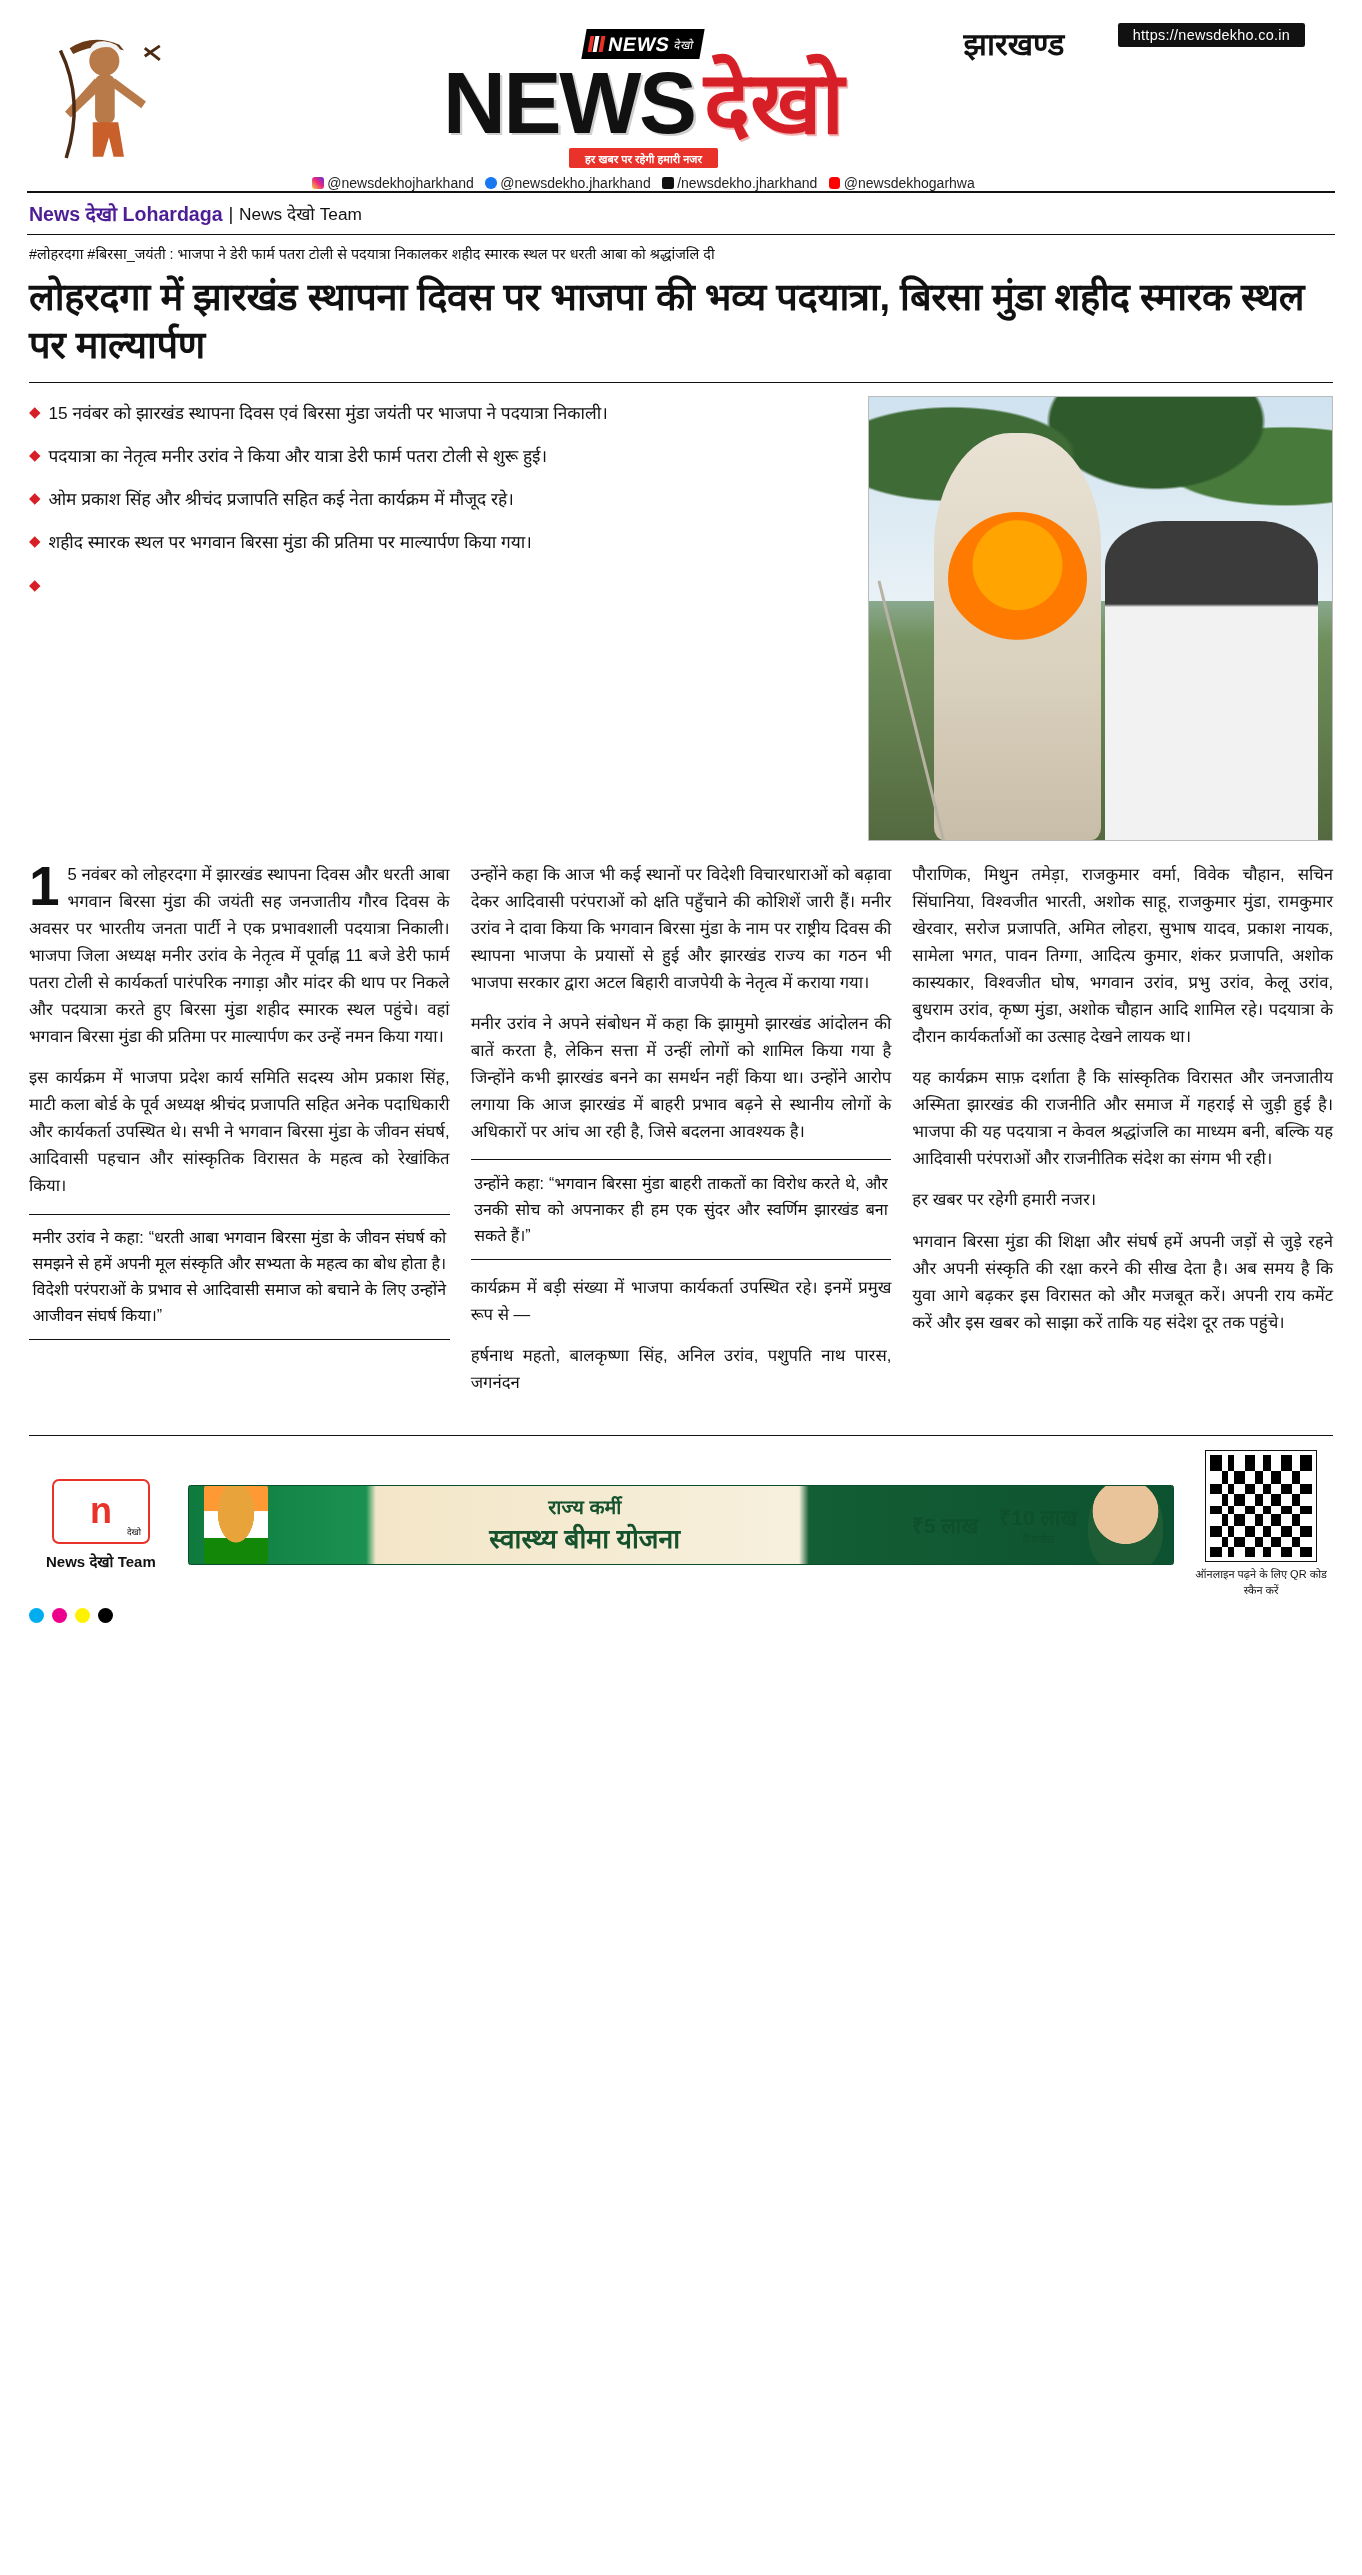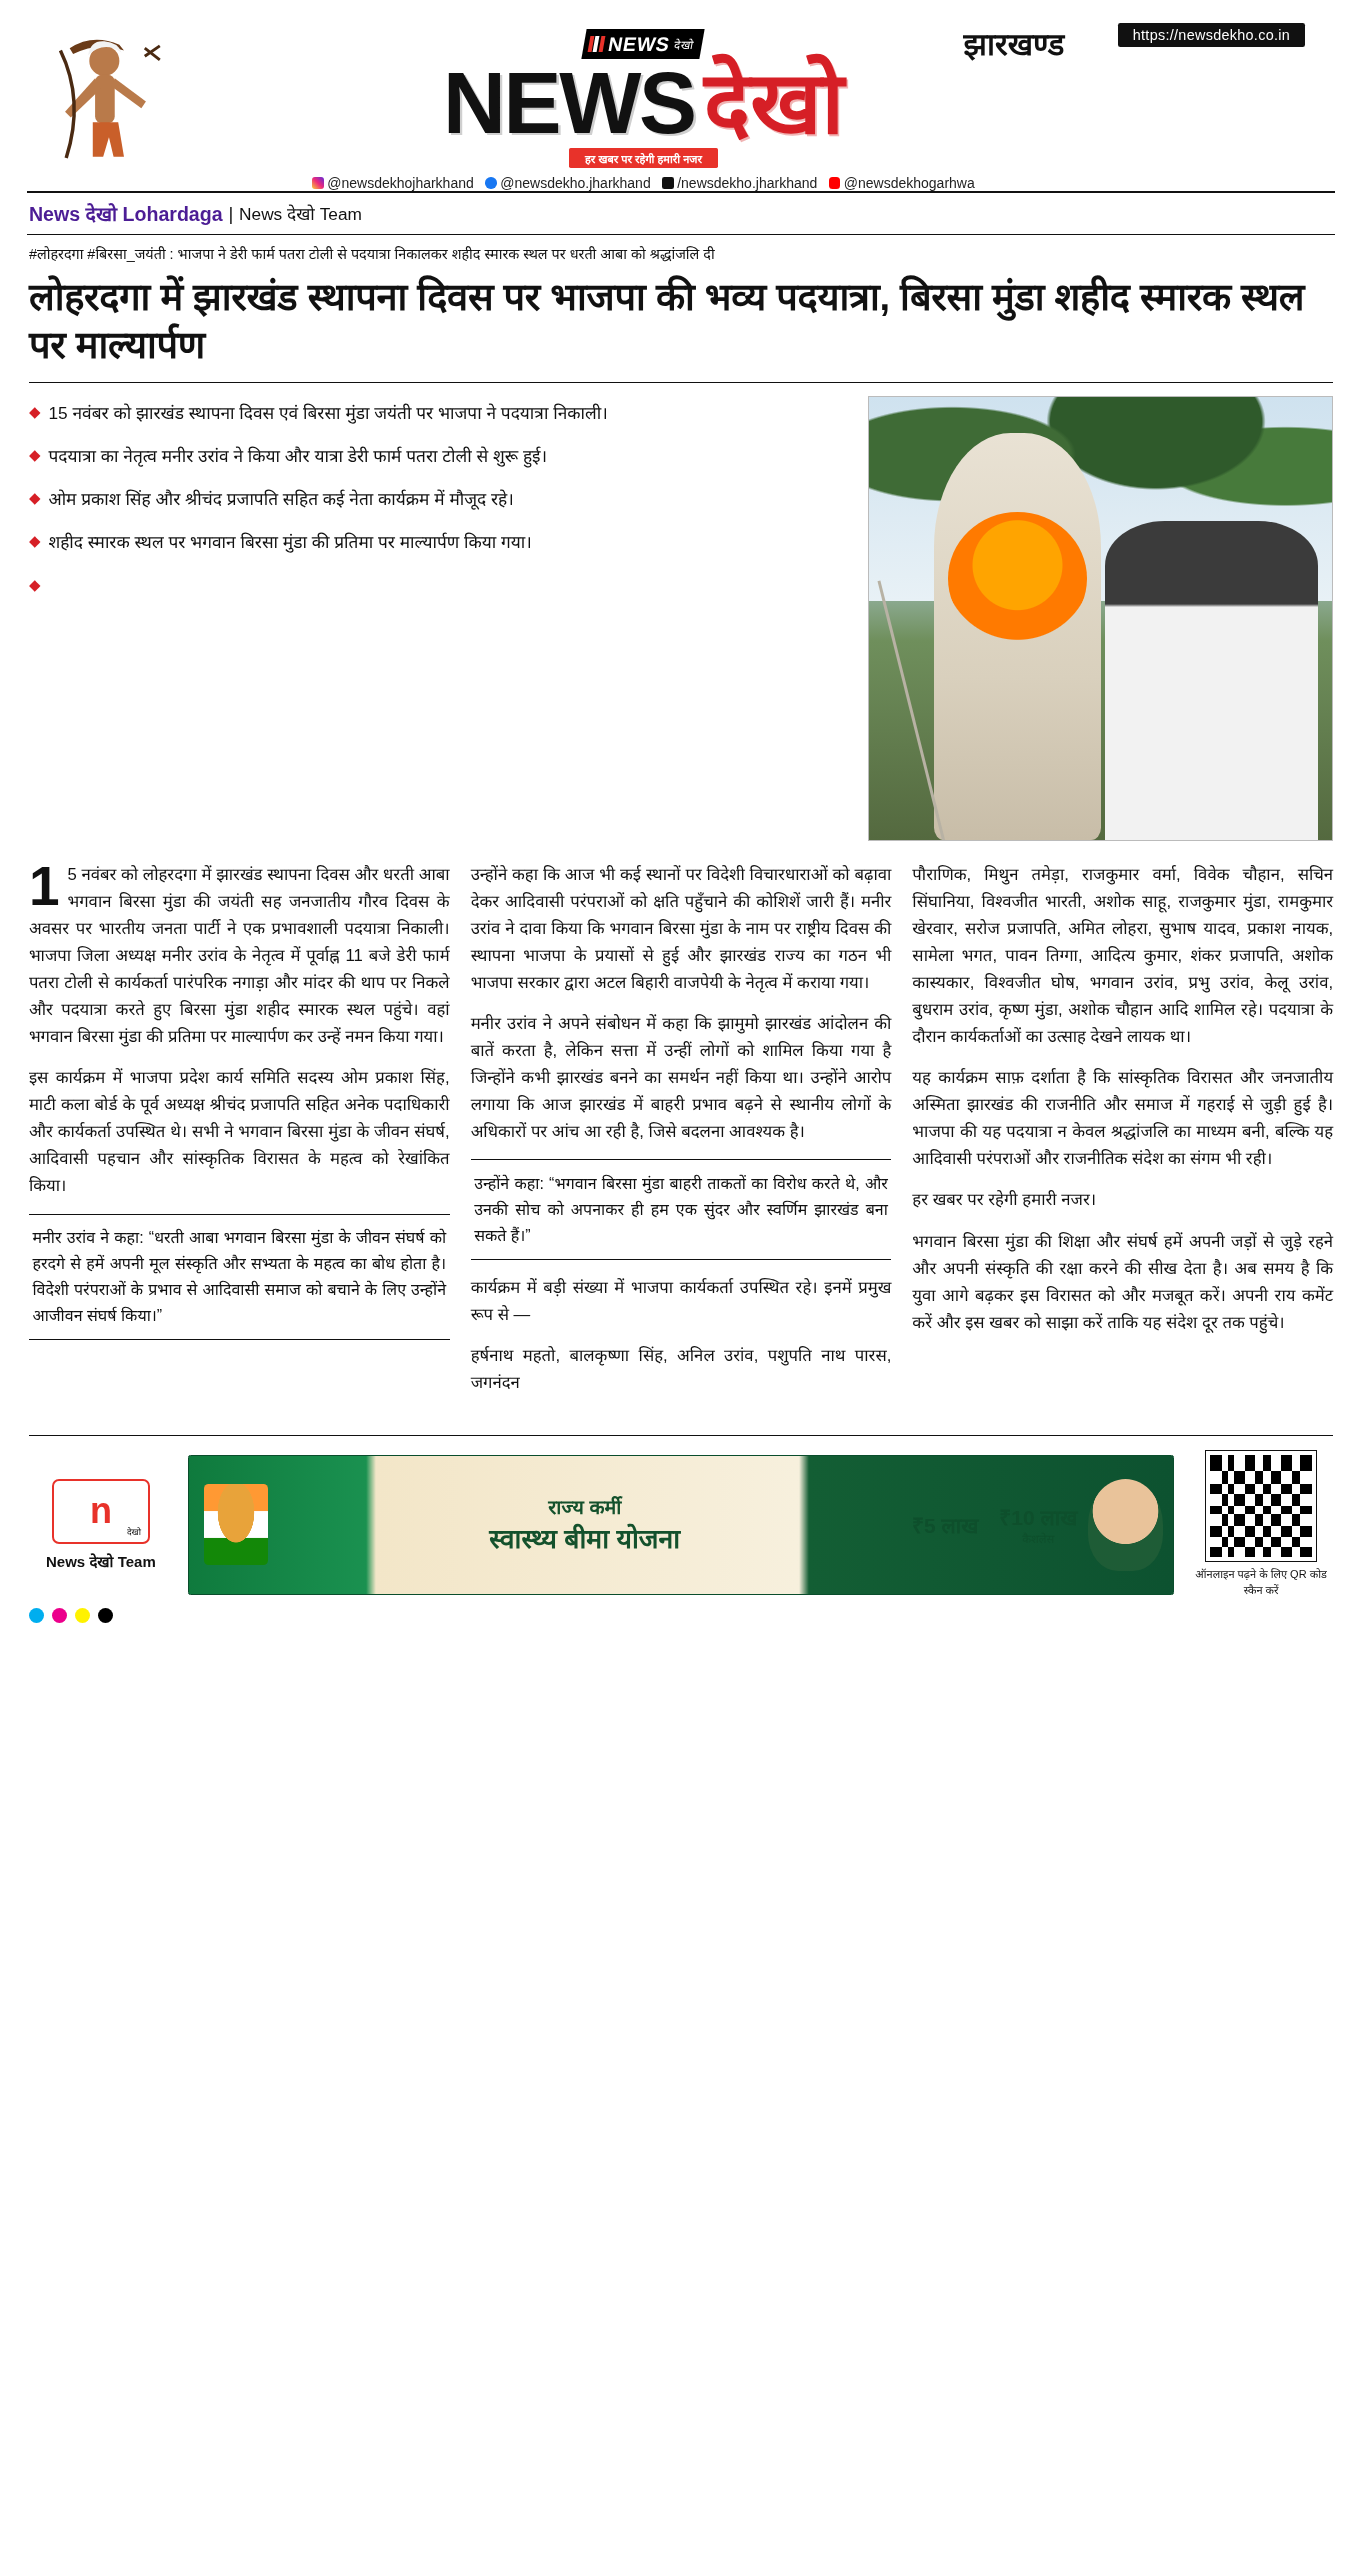--- a/index.html
+++ b/index.html
@@ -301,21 +301,21 @@
   .foot-logo .mark .n {
     font-size: 36px; font-weight: bold; color:#e8322a; line-height:1;
   }
   .foot-logo .mark .sub {
     position:absolute; bottom:3.5px; right:7px; font-size:8.7px; color:#111;
   }
   .foot-logo .cap { font-size: 15px; font-weight: bold; color:#111;}
 
   .ad {
     flex: 1 1 auto;
-    height: 140px;
+    height: 80px;
     border-radius: 2.3px;
     background: linear-gradient(90deg,#0f7a3d 0%, #1a9150 18%, #f3e6c8 19%, #f7f0dd 62%, #135e34 63%, #0d5230 100%);
     display:flex; align-items:center; position:relative; overflow:hidden;
     border:0.6px solid #0a4d2c;
   }
   .ad .emblem {
     width:64px;height:81px;margin-left:15px;
     background: radial-gradient(ellipse at 50% 35%, #e8a33a 0 40%, transparent 41%),
                 linear-gradient(180deg,#ff9933 0 33%, #ffffff 34% 66%, #138808 67% 100%);
     border-radius: 4.6px;
@@ -457,21 +457,21 @@
   </div>
 
   <div class="cols">
 
     <div class="col">
       <p class="dropcap-para">
         <span class="dc">1</span>
         <span>5 नवंबर को लोहरदगा में झारखंड स्थापना दिवस और धरती आबा भगवान बिरसा मुंडा की जयंती सह जनजातीय गौरव दिवस के अवसर पर भारतीय जनता पार्टी ने एक प्रभावशाली पदयात्रा निकाली। भाजपा जिला अध्यक्ष मनीर उरांव के नेतृत्व में पूर्वाह्न 11 बजे डेरी फार्म पतरा टोली से कार्यकर्ता पारंपरिक नगाड़ा और मांदर की थाप पर निकले और पदयात्रा करते हुए बिरसा मुंडा शहीद स्मारक स्थल पहुंचे। वहां भगवान बिरसा मुंडा की प्रतिमा पर माल्यार्पण कर उन्हें नमन किया गया।</span>
       </p>
       <p>इस कार्यक्रम में भाजपा प्रदेश कार्य समिति सदस्य ओम प्रकाश सिंह, माटी कला बोर्ड के पूर्व अध्यक्ष श्रीचंद प्रजापति सहित अनेक पदाधिकारी और कार्यकर्ता उपस्थित थे। सभी ने भगवान बिरसा मुंडा के जीवन संघर्ष, आदिवासी पहचान और सांस्कृतिक विरासत के महत्व को रेखांकित किया।</p>
-      <div class="quotebox">मनीर उरांव ने कहा: “धरती आबा भगवान बिरसा मुंडा के जीवन संघर्ष को हरदगे से हमें अपनी मूल संस्कृति और सभ्यता के महत्व का बोध होता है। विदेशी परंपराओं के प्रभाव से आदिवासी समाज को बचाने के लिए उन्होंने आजीवन संघर्ष किया।”</div>
+      <div class="quotebox">मनीर उरांव ने कहा: “धरती आबा भगवान बिरसा मुंडा के जीवन संघर्ष को समझने से हमें अपनी मूल संस्कृति और सभ्यता के महत्व का बोध होता है। विदेशी परंपराओं के प्रभाव से आदिवासी समाज को बचाने के लिए उन्होंने आजीवन संघर्ष किया।”</div>
     </div>
 
     <div class="col">
       <p>उन्होंने कहा कि आज भी कई स्थानों पर विदेशी विचारधाराओं को बढ़ावा देकर आदिवासी परंपराओं को क्षति पहुँचाने की कोशिशें जारी हैं। मनीर उरांव ने दावा किया कि भगवान बिरसा मुंडा के नाम पर राष्ट्रीय दिवस की स्थापना भाजपा के प्रयासों से हुई और झारखंड राज्य का गठन भी भाजपा सरकार द्वारा अटल बिहारी वाजपेयी के नेतृत्व में कराया गया।</p>
       <p>मनीर उरांव ने अपने संबोधन में कहा कि झामुमो झारखंड आंदोलन की बातें करता है, लेकिन सत्ता में उन्हीं लोगों को शामिल किया गया है जिन्होंने कभी झारखंड बनने का समर्थन नहीं किया था। उन्होंने आरोप लगाया कि आज झारखंड में बाहरी प्रभाव बढ़ने से स्थानीय लोगों के अधिकारों पर आंच आ रही है, जिसे बदलना आवश्यक है।</p>
       <div class="quotebox">उन्होंने कहा: “भगवान बिरसा मुंडा बाहरी ताकतों का विरोध करते थे, और उनकी सोच को अपनाकर ही हम एक सुंदर और स्वर्णिम झारखंड बना सकते हैं।”</div>
       <p>कार्यक्रम में बड़ी संख्या में भाजपा कार्यकर्ता उपस्थित रहे। इनमें प्रमुख रूप से —</p>
       <p>हर्षनाथ महतो, बालकृष्णा सिंह, अनिल उरांव, पशुपति नाथ पारस, जगनंदन</p>
     </div>
 

